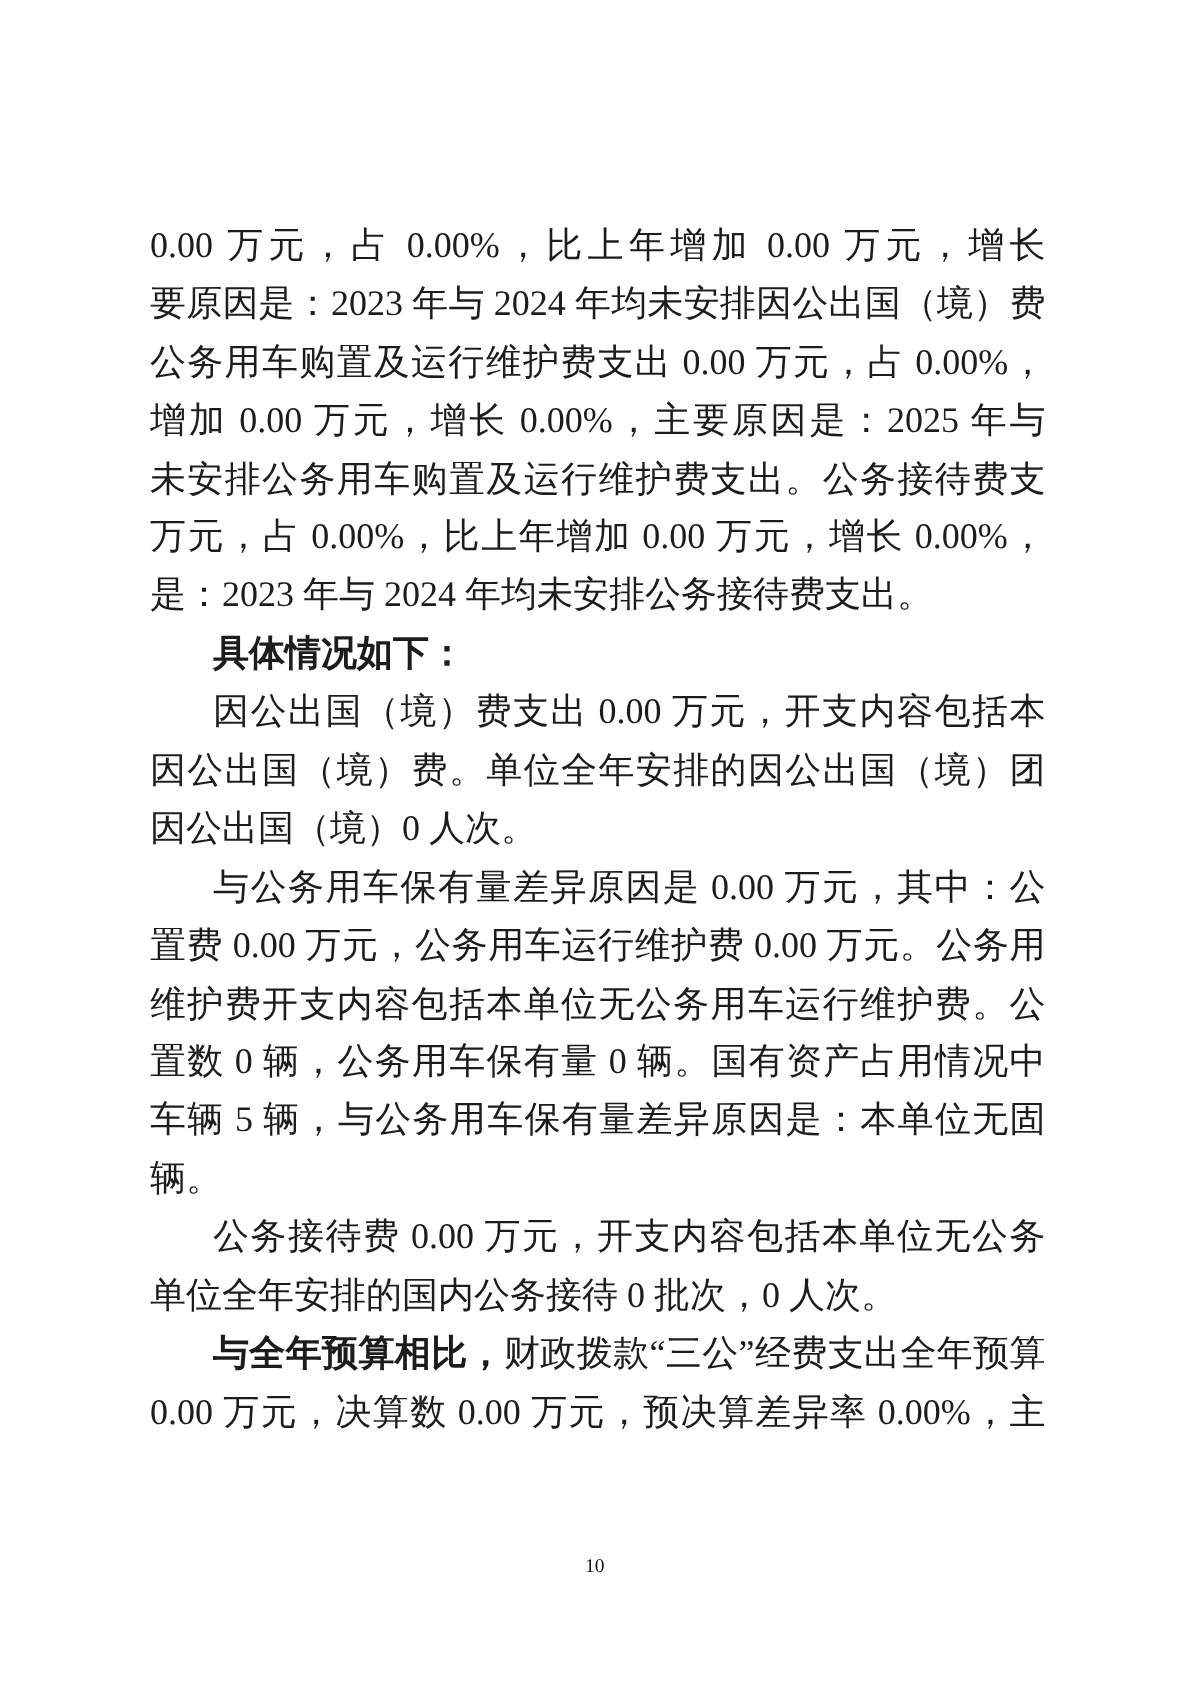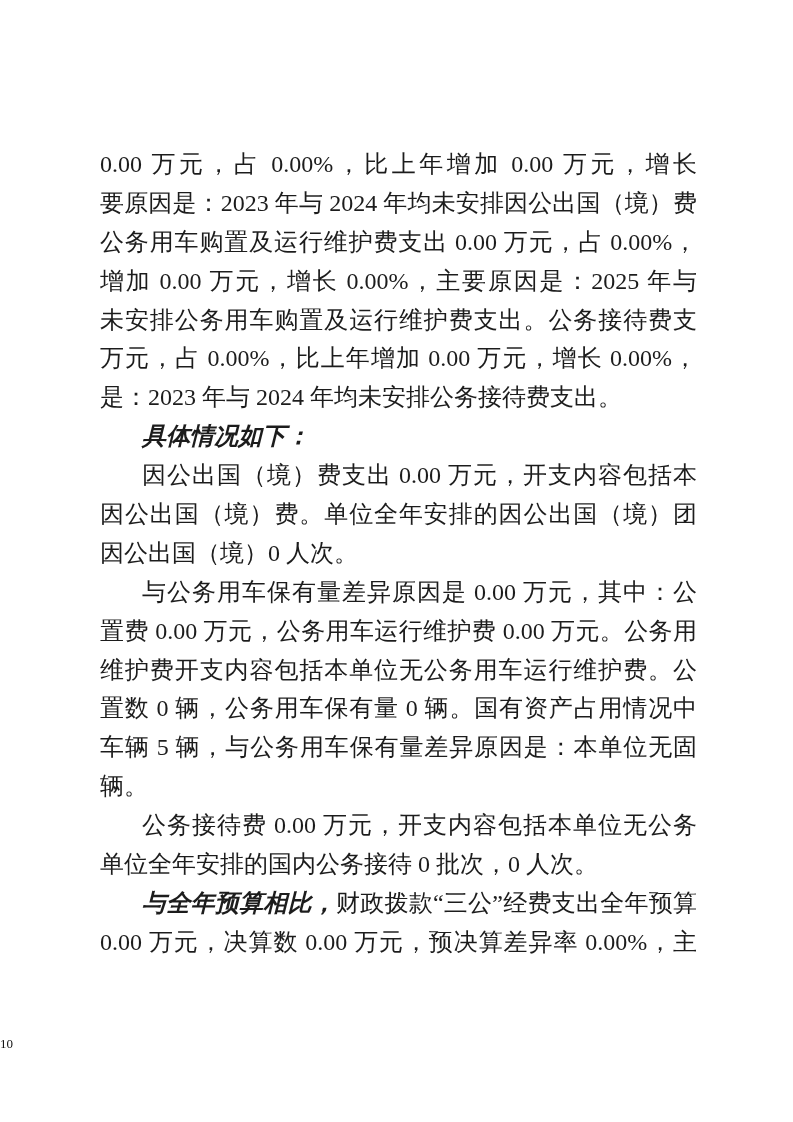--- a/index.html
+++ b/index.html
@@ -21,27 +21,27 @@
     font-size: 24px;
   }
   .line {
     height: 38.9px;
     line-height: 38.9px;
     overflow: hidden;
   }
   .j { text-align: justify; text-align-last: justify; }
   .l { text-align: right; text-align-last: left; }
   .ind { padding-left: 42px; }
-  .b { font-weight: bold; font-style: italic; }
+  .b { font-weight: bold; }
   .footer {
     position: absolute;
     left: 0;
     right: 0;
     top: 1036px;
-    text-align: left;
+    text-align: center;
     font-size: 13px;
     color: #111;
   }
 </style>
 </head>
 <body>
 
 <div class="page">
   <div class="content">
     <div class="line j"><span class="b"></span><span>0.00 万元，占 0.00%，比上年增加 0.00 万元，增长 0.00%，主</span></div>

